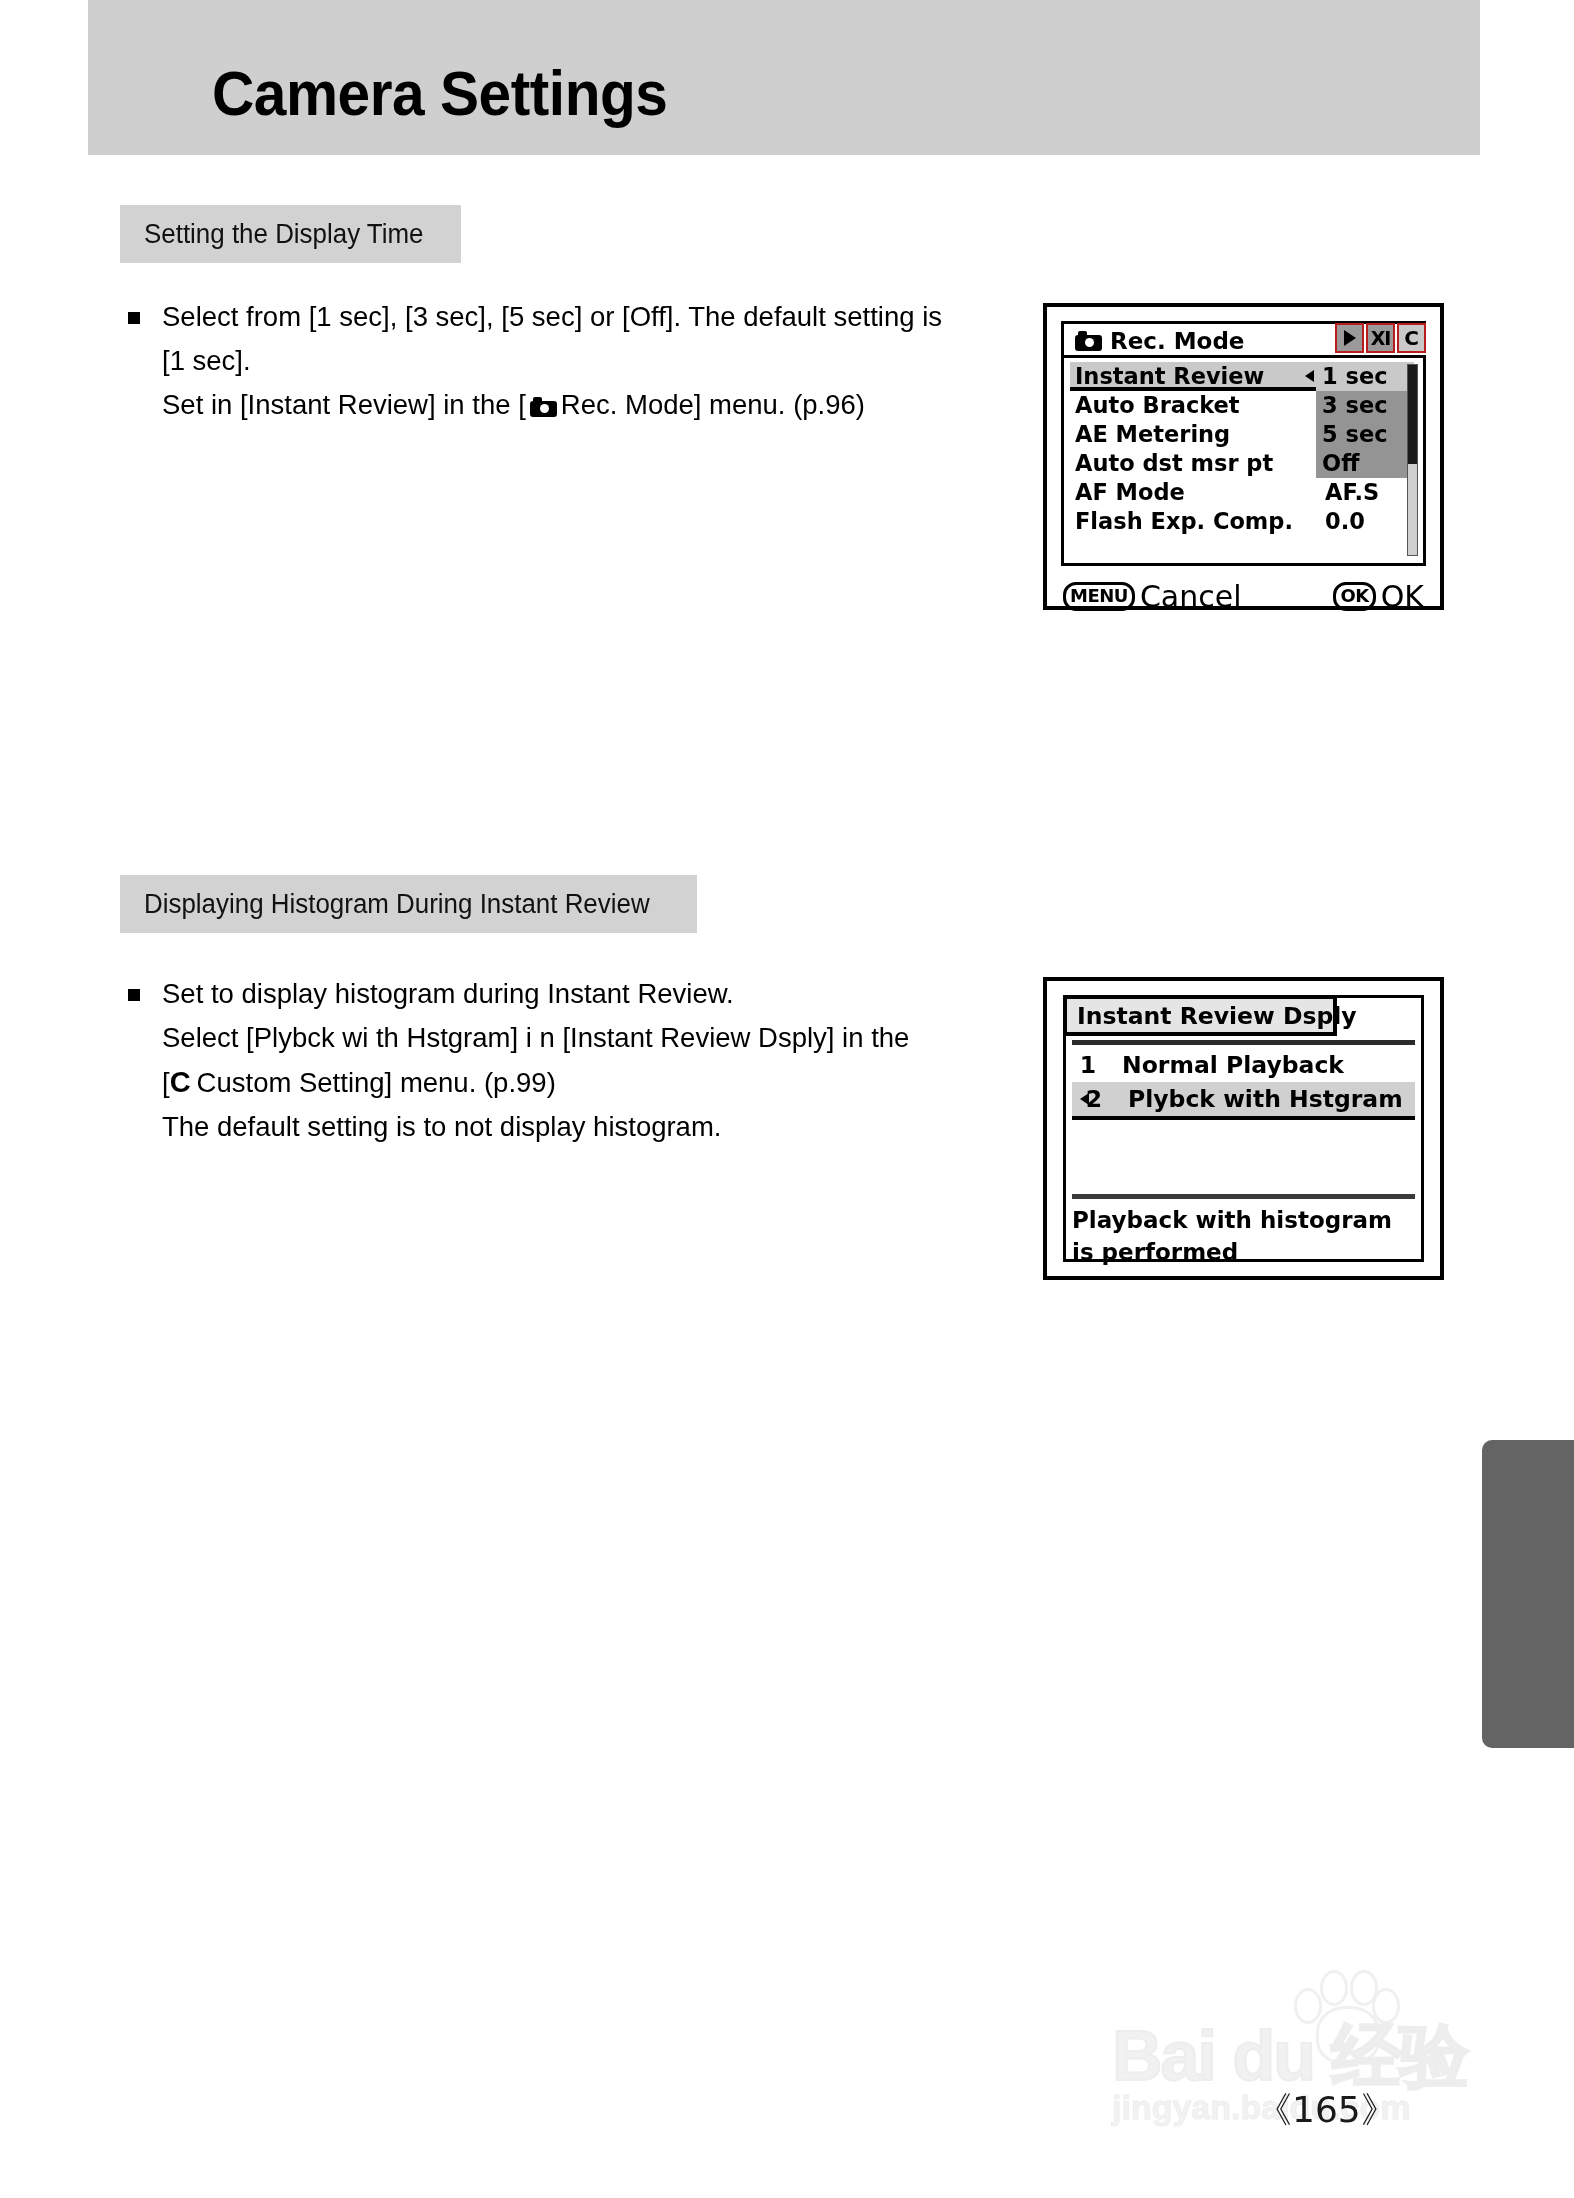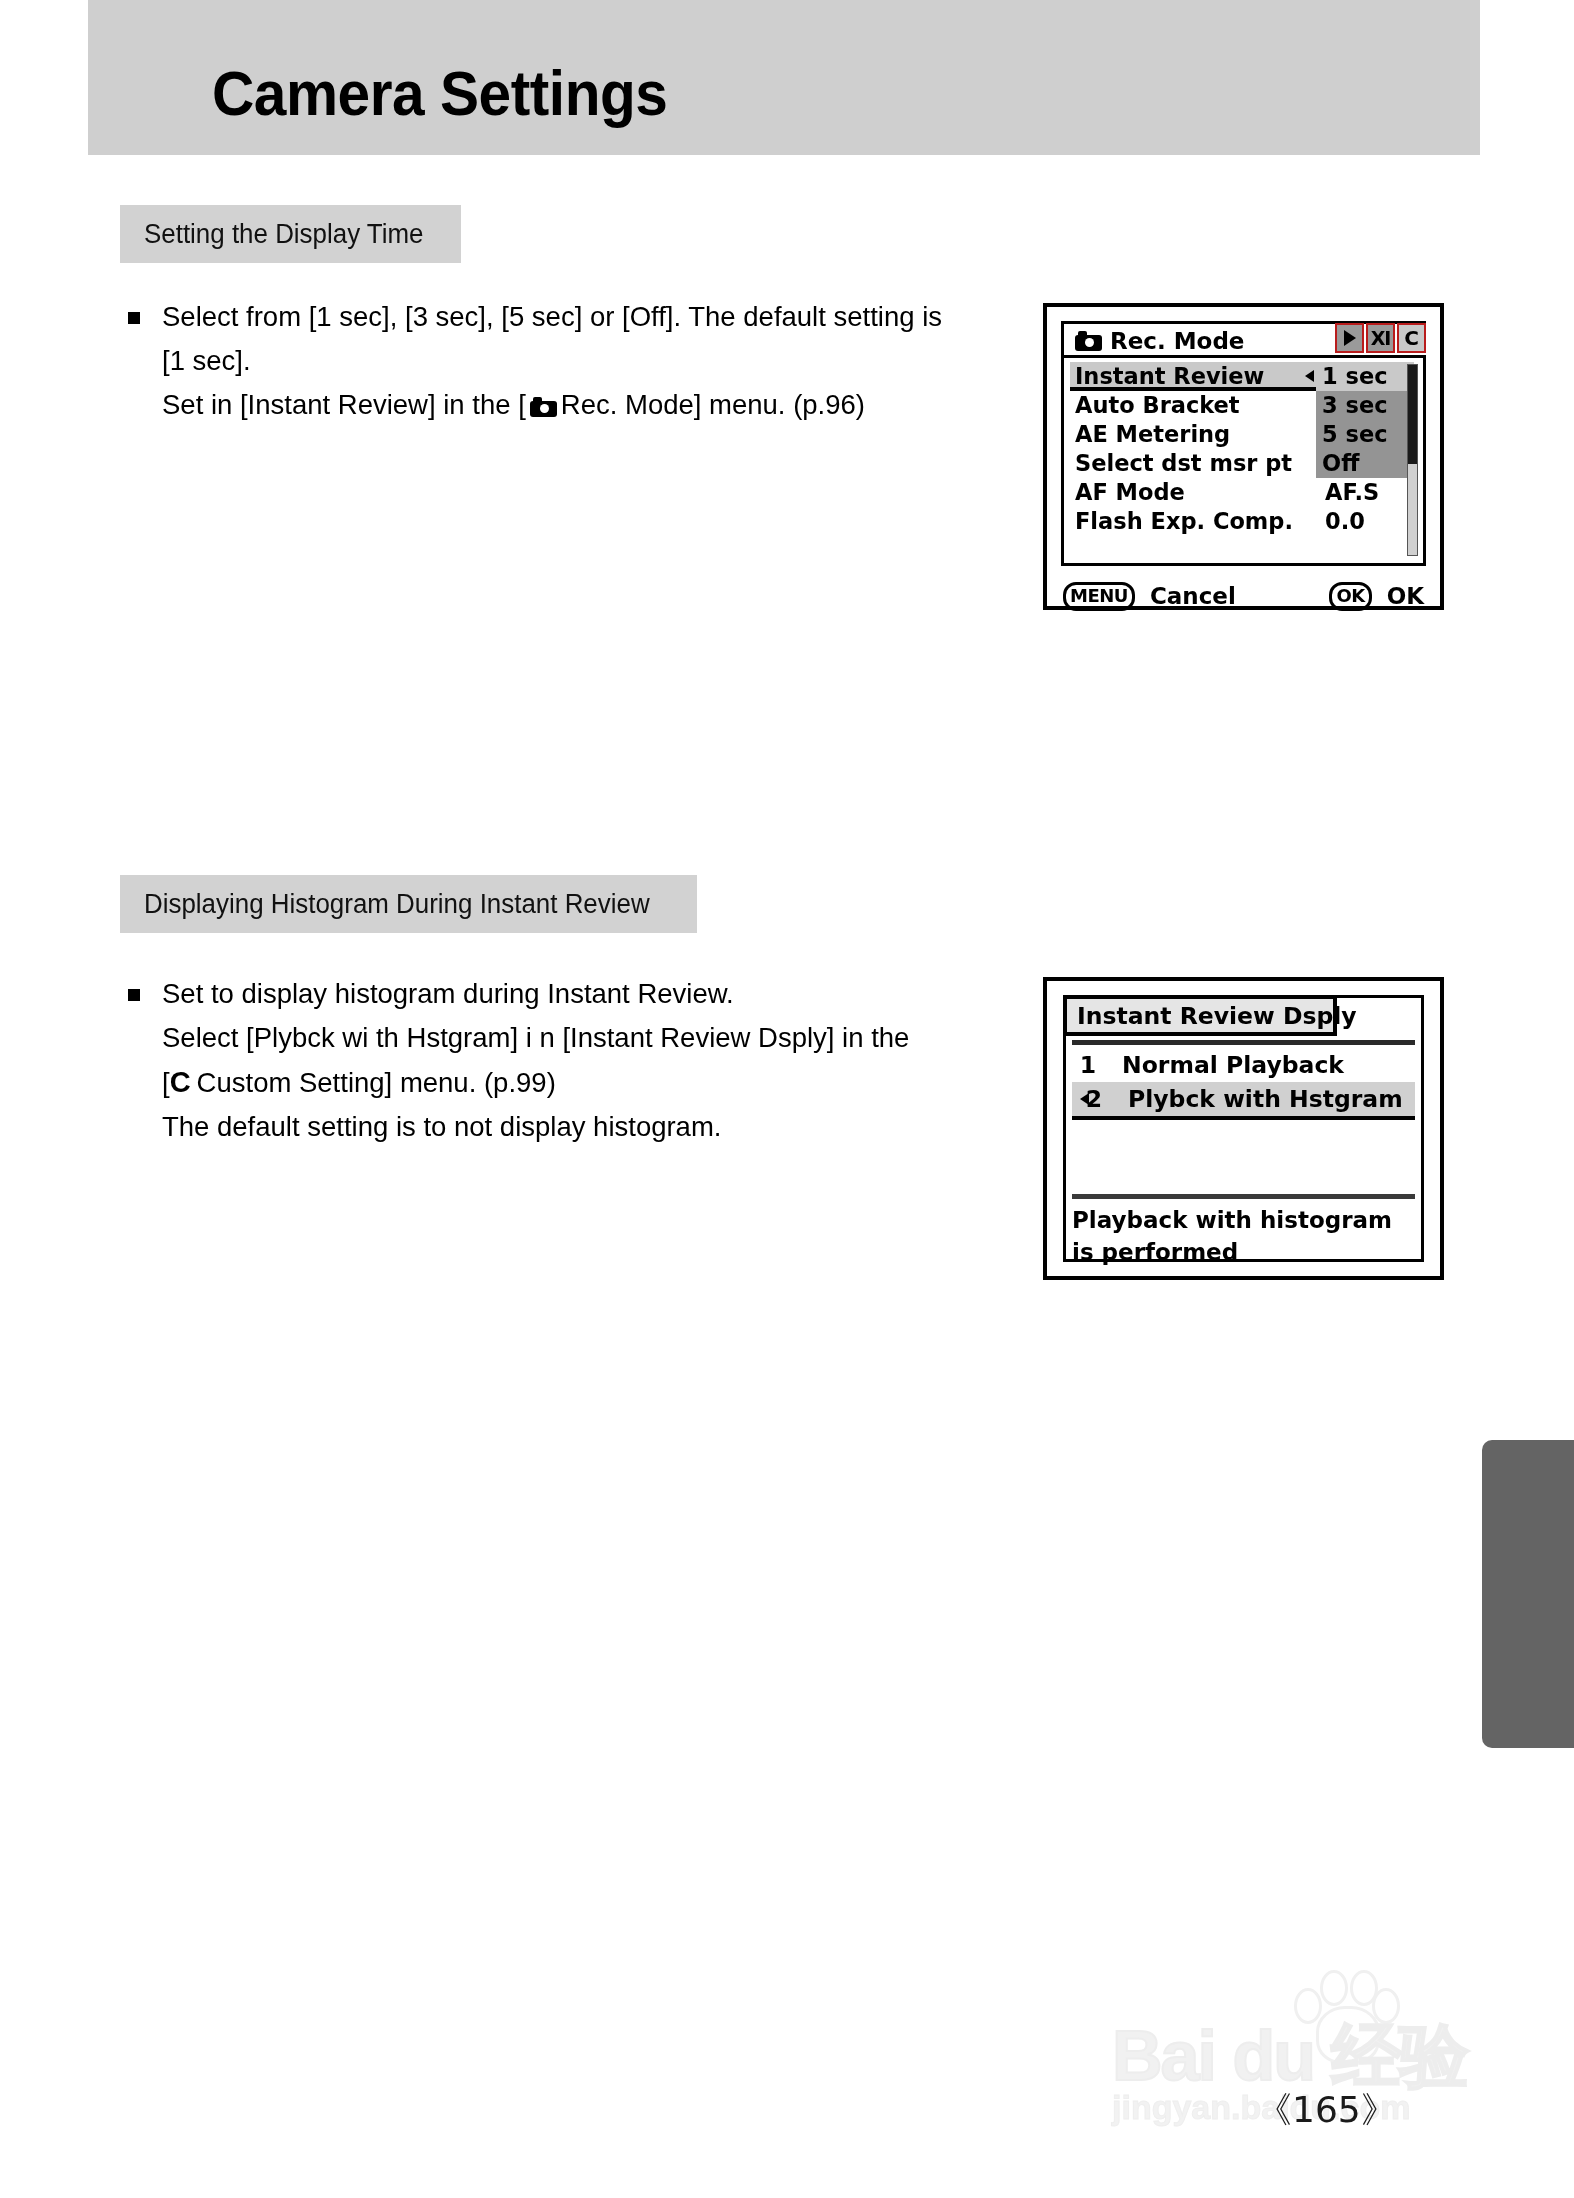--- a/index.html
+++ b/index.html
@@ -285,23 +285,23 @@
     display: inline-block;
     border: 3px solid #000;
     border-radius: 13px;
     padding: 0px 4px 1px 4px;
     font-size: 18px;
     font-weight: bold;
     line-height: 22px;
     letter-spacing: -0.5px;
   }
   .key-label {
-    font-size: 23px;
-    font-weight: bold;
-    margin-left: 15px;
+    font-size: 30px;
+    font-weight: normal;
+    margin-left: 5px;
   }
   .footer-grp { display: flex; align-items: center; }
 
   
   .lcd-inner2 {
     position: absolute;
     left: 16px; top: 14px;
     right: 16px; bottom: 14px;
     border: 3px solid #000;
     box-sizing: border-box;
@@ -483,21 +483,21 @@
           <div class="tab-ic tools">XI</div>
           <div class="tab-ic active">C</div>
         </div>
       </div>
 
       <div class="menu-body">
         <div class="menu-list">
           <div class="menu-row sel">Instant Review</div>
           <div class="menu-row">Auto Bracket</div>
           <div class="menu-row">AE Metering</div>
-          <div class="menu-row">Select dst msr pt</div>
+          <div class="menu-row">Auto dst msr pt</div>
           <div class="menu-row">AF Mode</div>
           <div class="menu-row">Flash Exp. Comp.</div>
         </div>
 
         <div class="menu-values" style="top:120px;left:258px;">
           <div class="menu-val">AF.S</div>
           <div class="menu-val">0.0</div>
         </div>
 
         <div class="dropdown">

